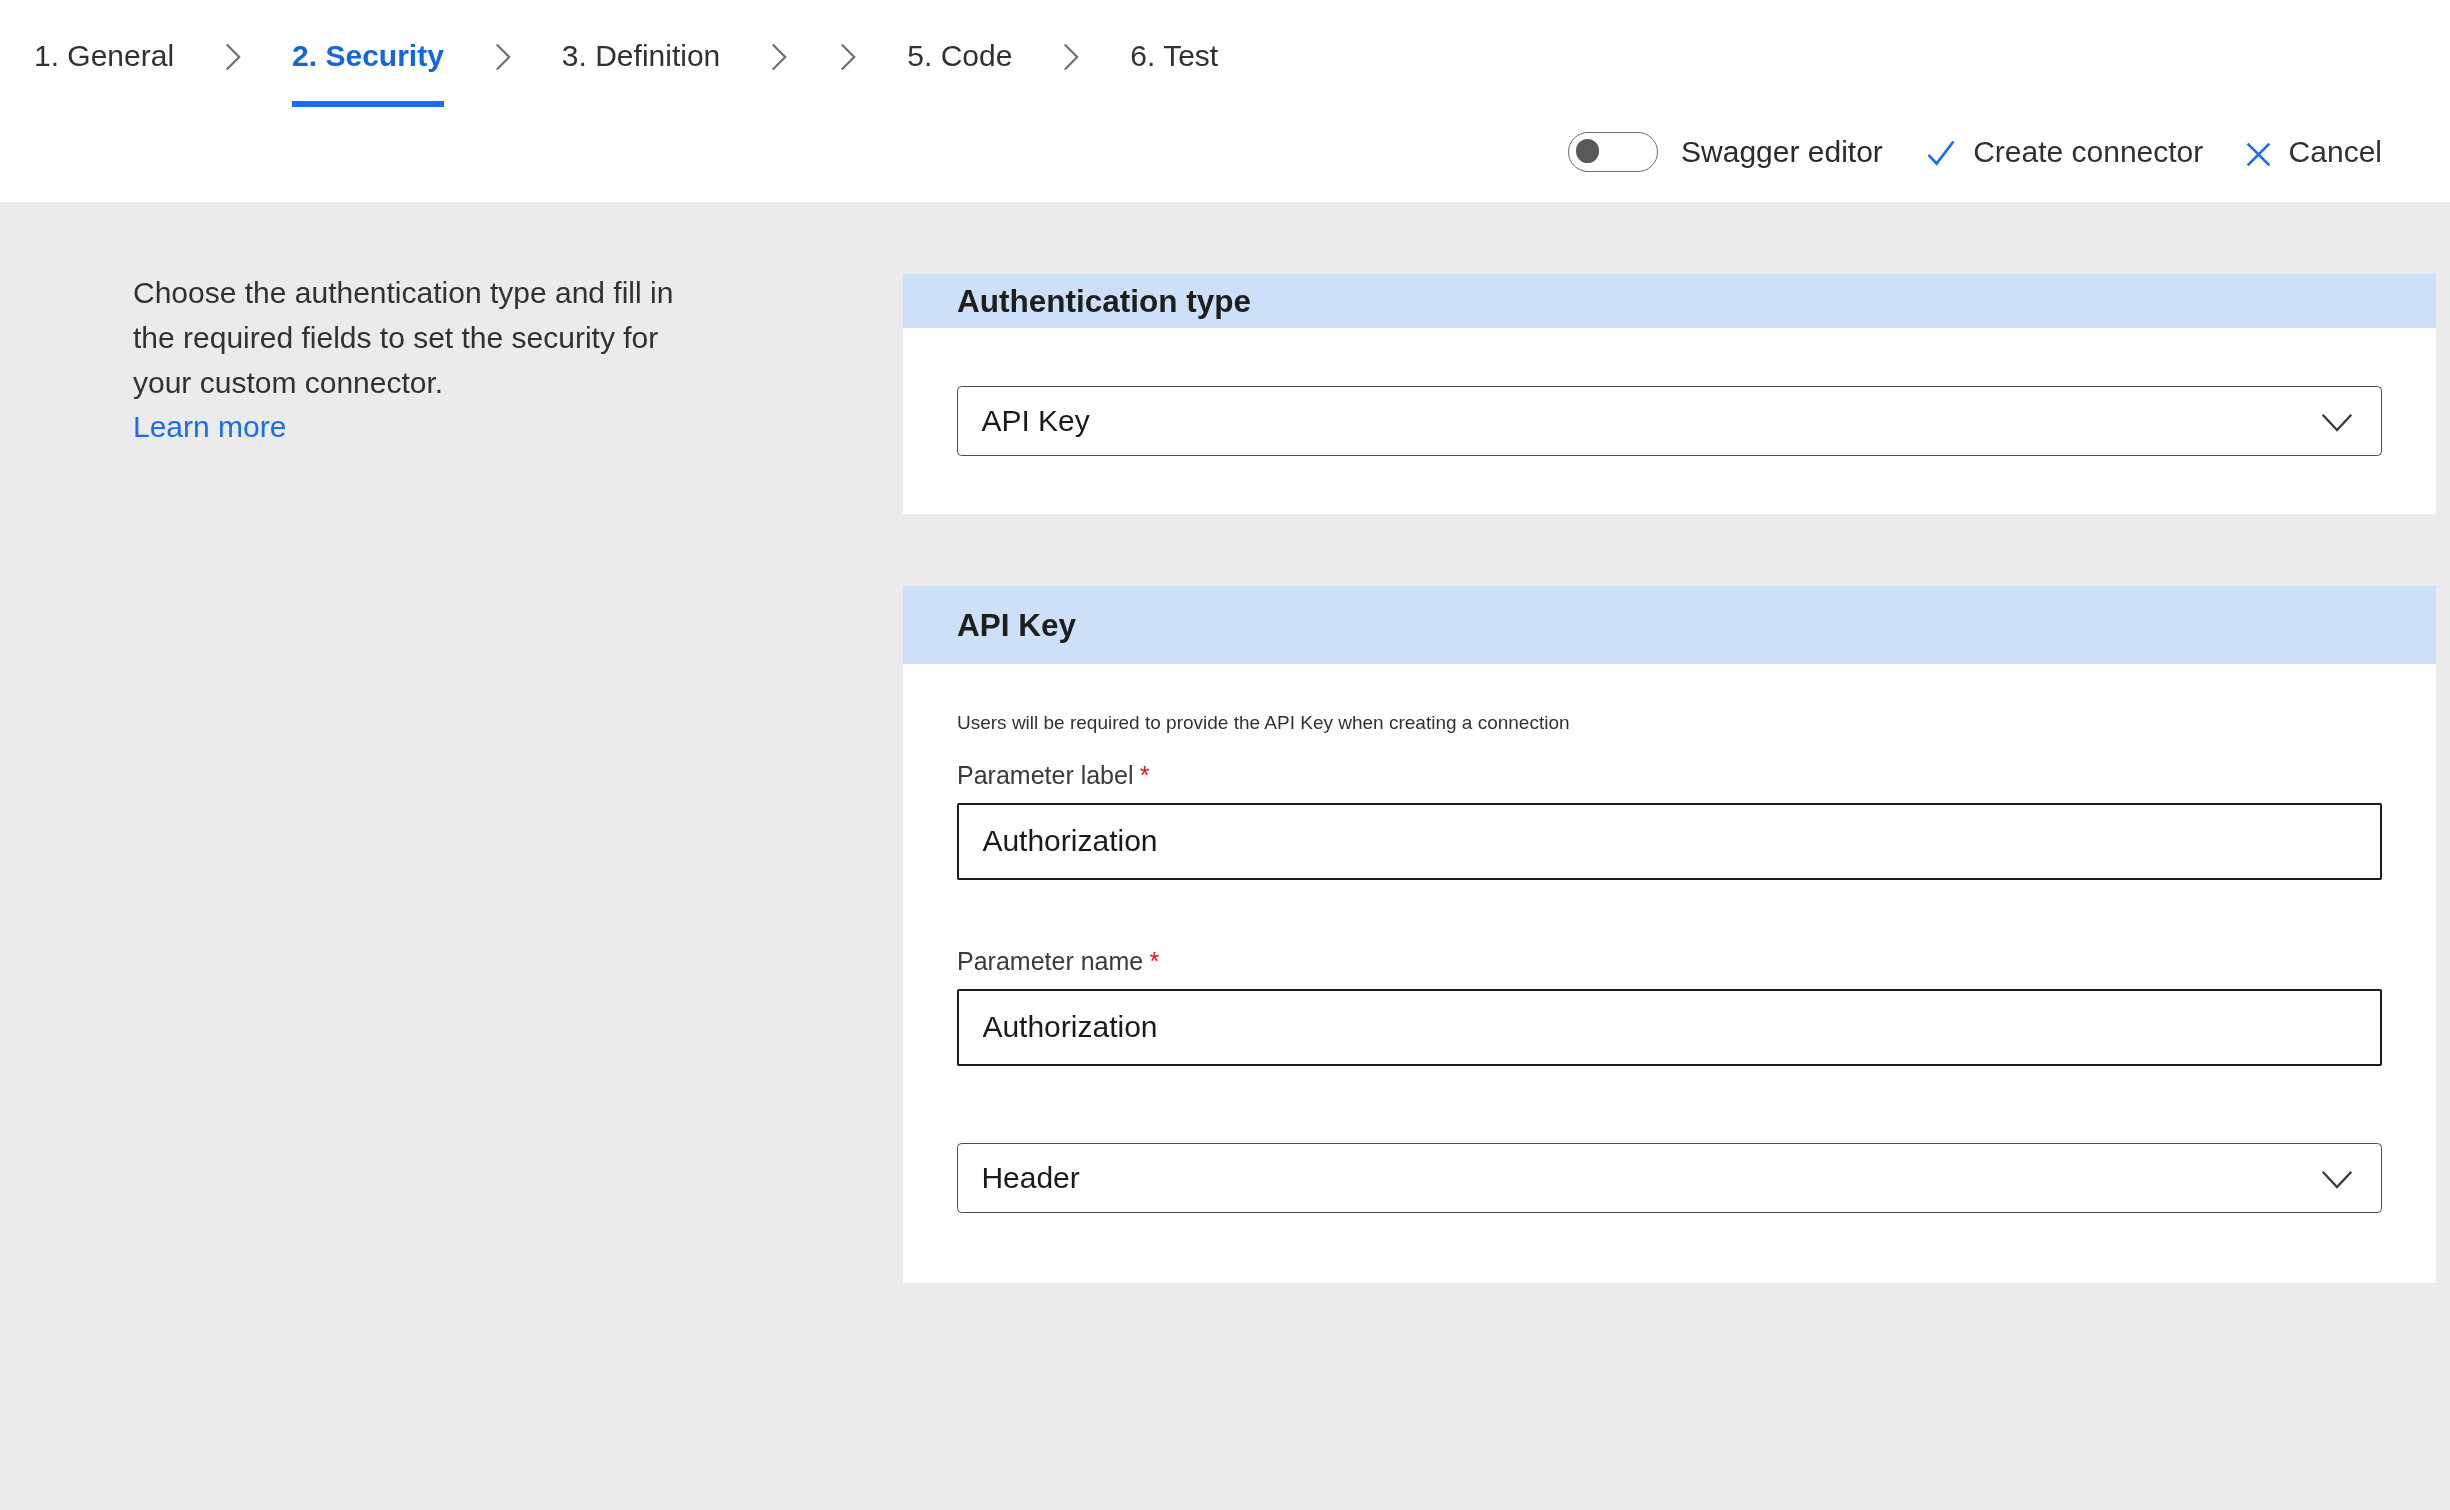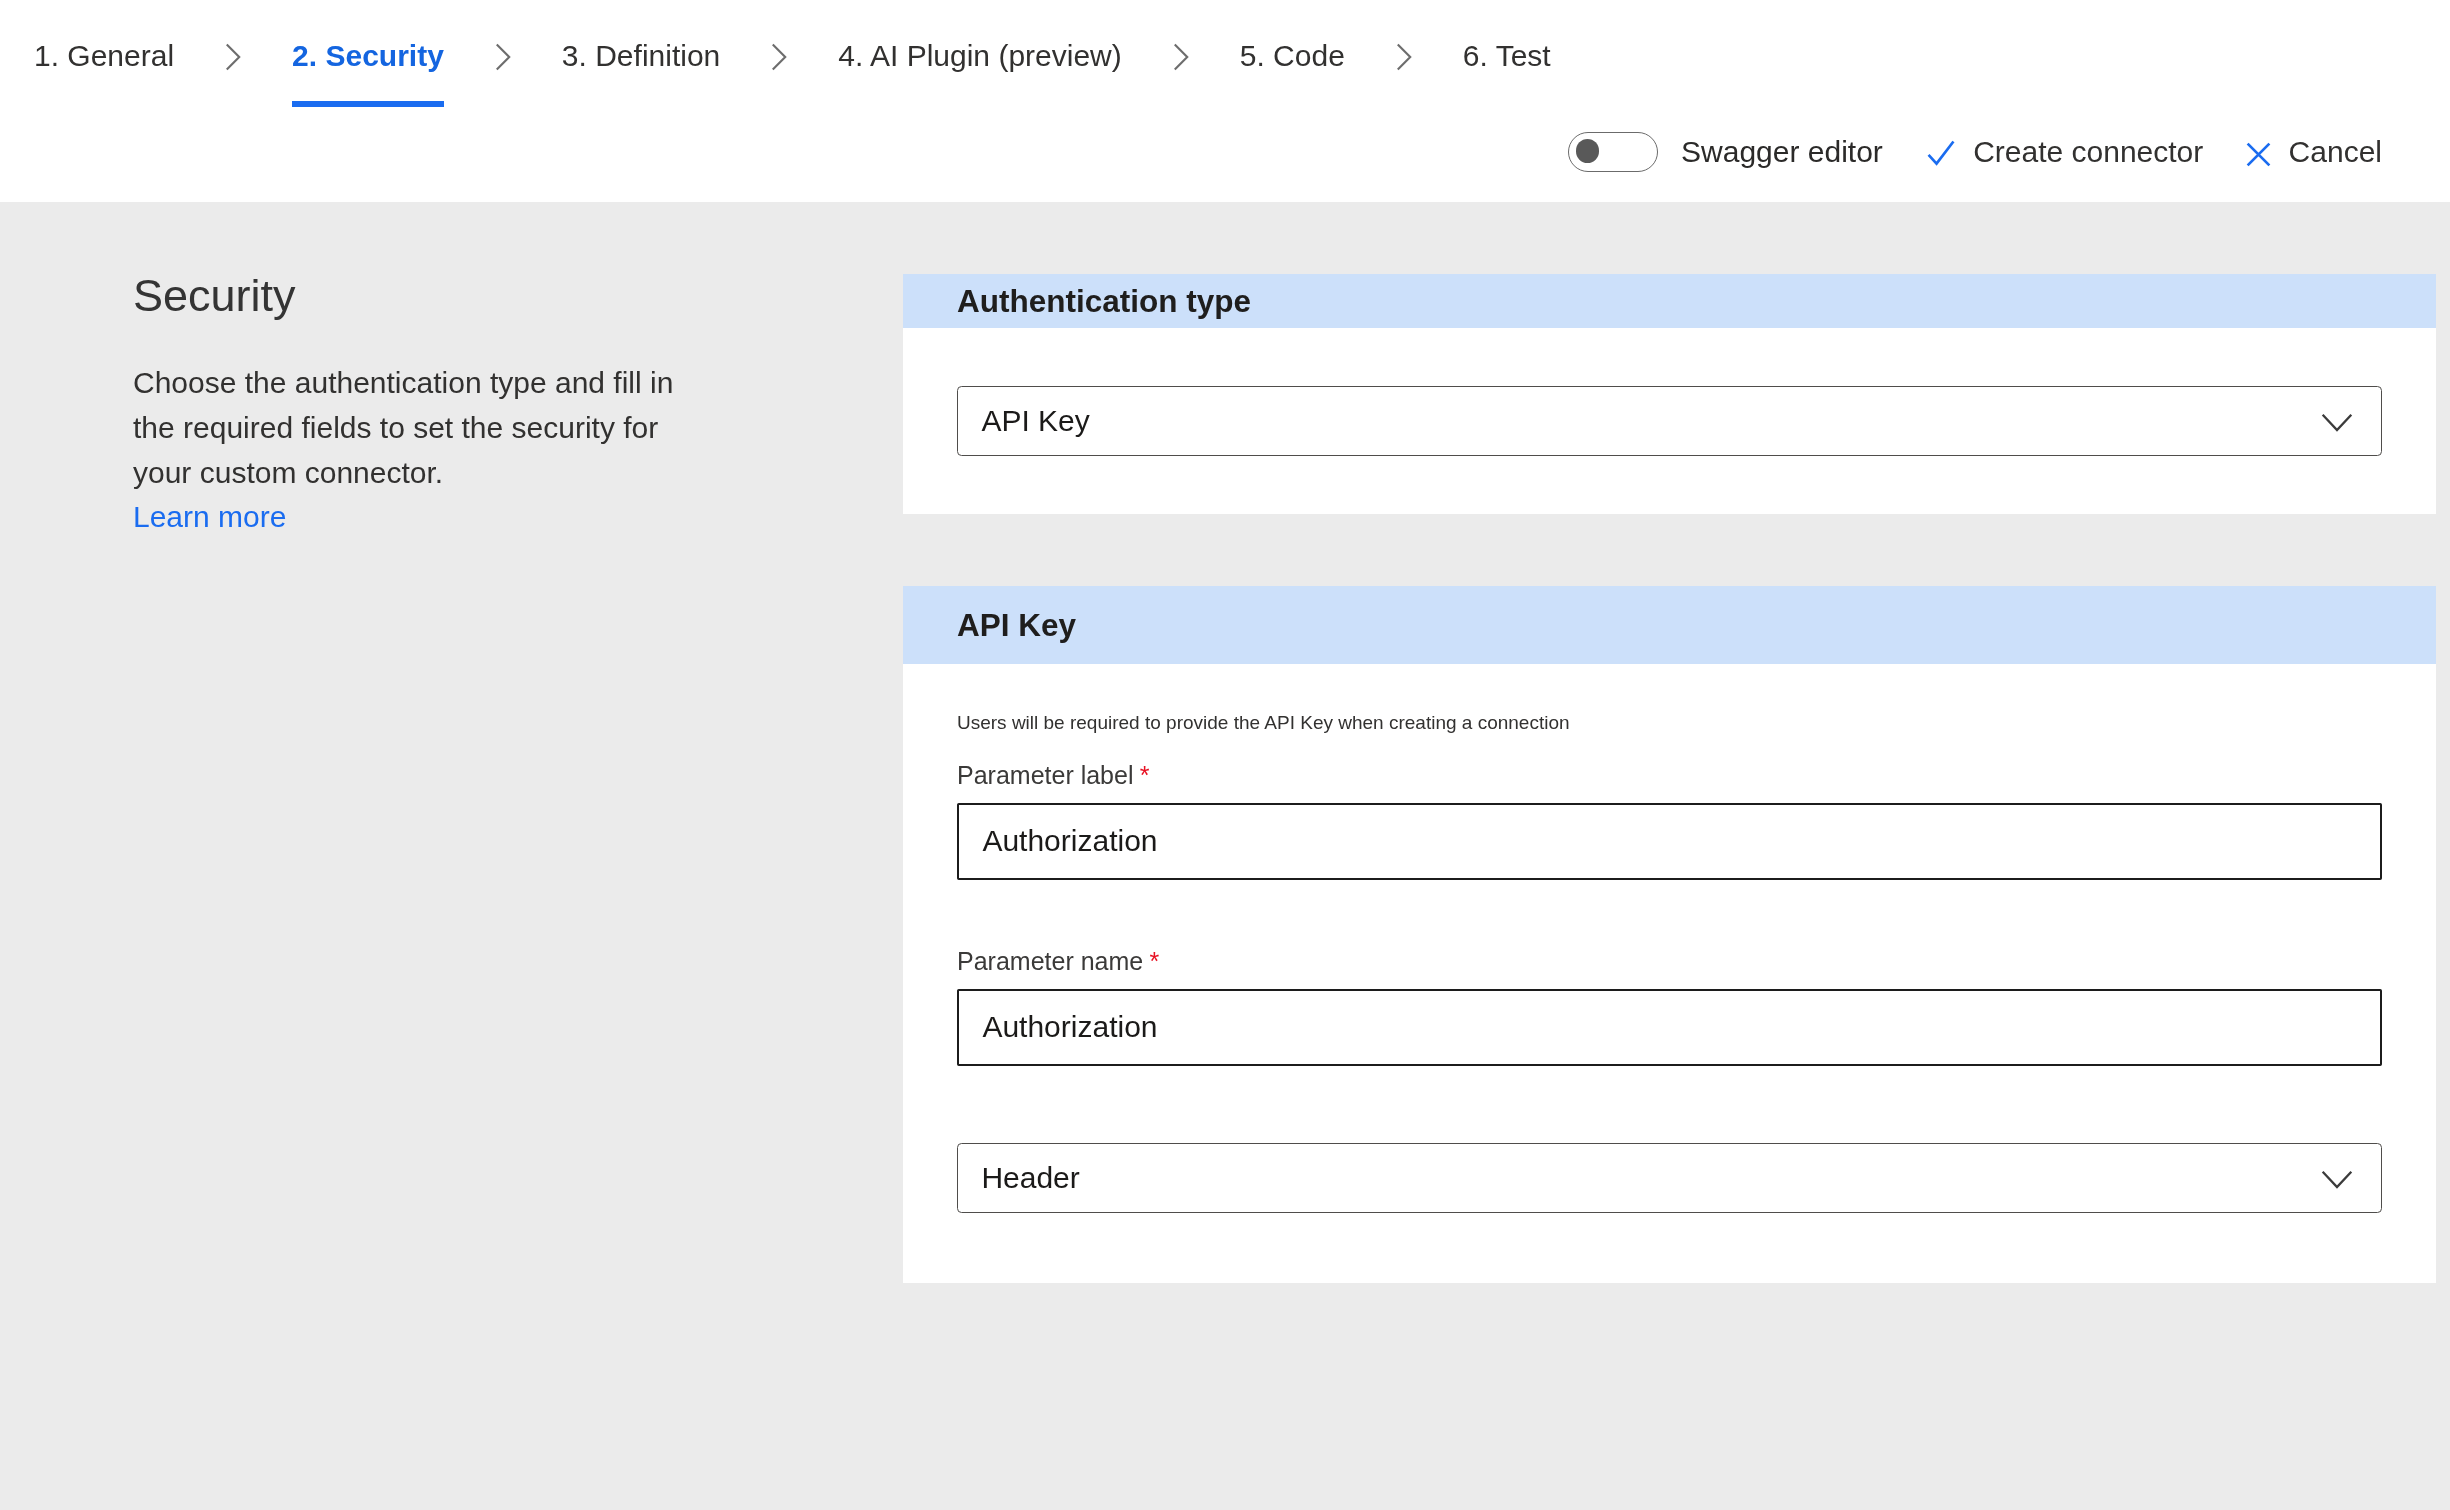--- a/index.html
+++ b/index.html
@@ -113,21 +113,20 @@
       <svg width="20" height="32" viewBox="0 0 22 36">
           <path d="M4 4 L18 18 L4 32" fill="none" stroke="#6d6d6d" stroke-width="2.4"></path>
         </svg>
     </div>
     <div class="crumb"><span>3. Definition</span></div>
     <div class="crumb-sep">
       <svg width="20" height="32" viewBox="0 0 22 36">
           <path d="M4 4 L18 18 L4 32" fill="none" stroke="#6d6d6d" stroke-width="2.4"></path>
         </svg>
     </div>
-    <div class="crumb"><span>4. AI Plugin (preview)</span></div>
     <div class="crumb-sep">
       <svg width="20" height="32" viewBox="0 0 22 36">
           <path d="M4 4 L18 18 L4 32" fill="none" stroke="#6d6d6d" stroke-width="2.4"></path>
         </svg>
     </div>
     <div class="crumb"><span>5. Code</span></div>
     <div class="crumb-sep">
       <svg width="20" height="32" viewBox="0 0 22 36">
           <path d="M4 4 L18 18 L4 32" fill="none" stroke="#6d6d6d" stroke-width="2.4"></path>
         </svg>
@@ -159,21 +158,20 @@
           </svg>
       </span>
       <span>Cancel</span>
     </div>
   </div>
 </div>
 
 <div class="work-area">
 
   <div class="side-panel">
-    <h1>Security</h1>
     <p>Choose the authentication type and fill in the required fields to set the security for your custom connector.</p>
     <span class="learn-more">Learn more</span>
   </div>
 
   <div class="card">
 
     <div class="section-header">
       <span>Authentication type</span>
     </div>
     <div class="section-body body-auth">

